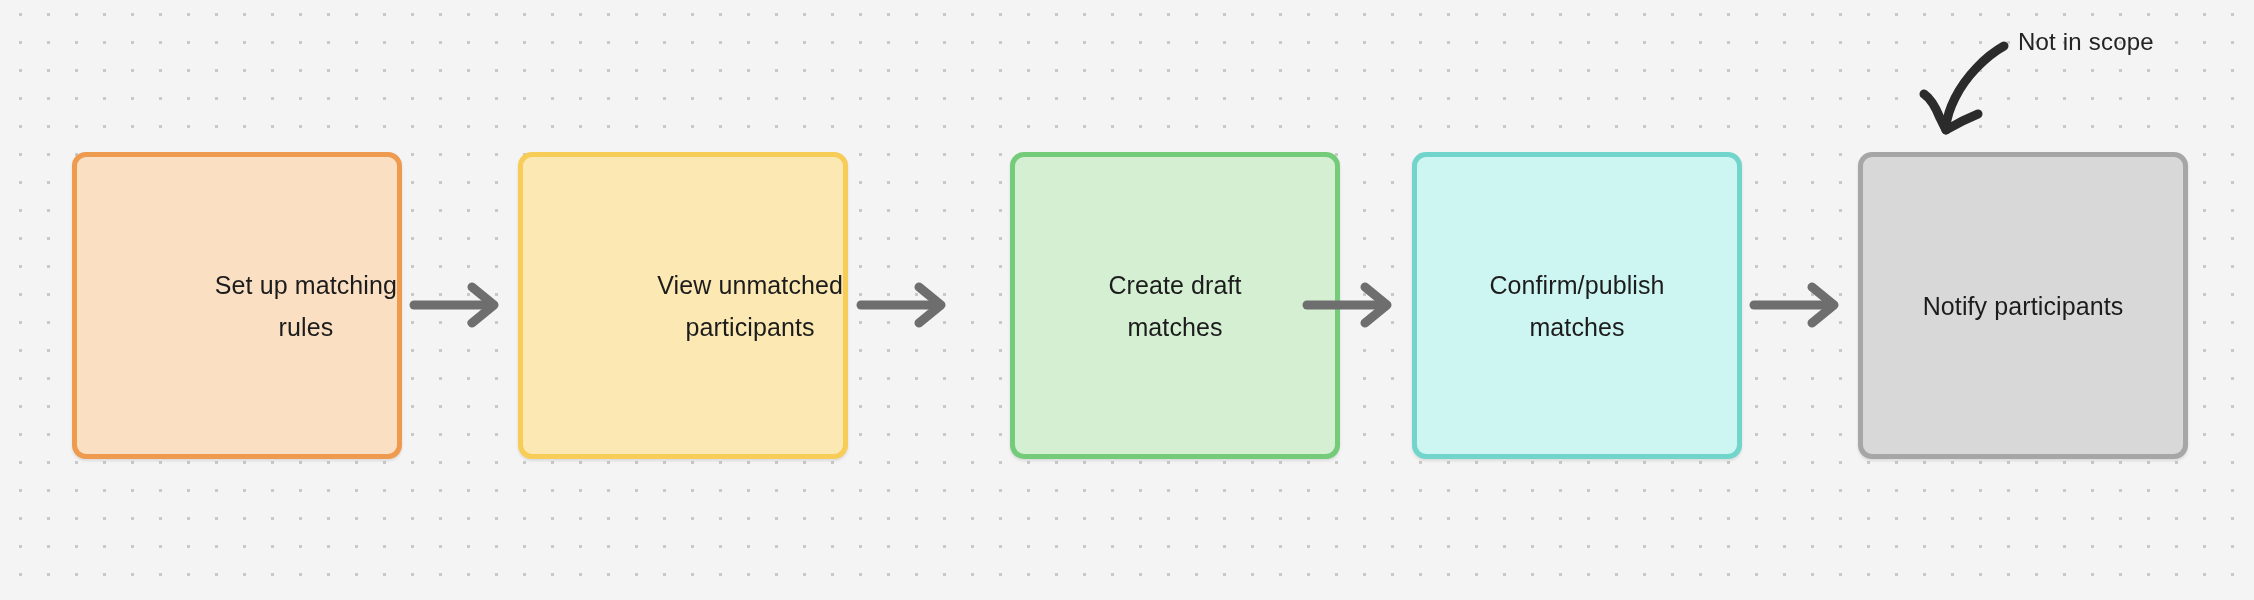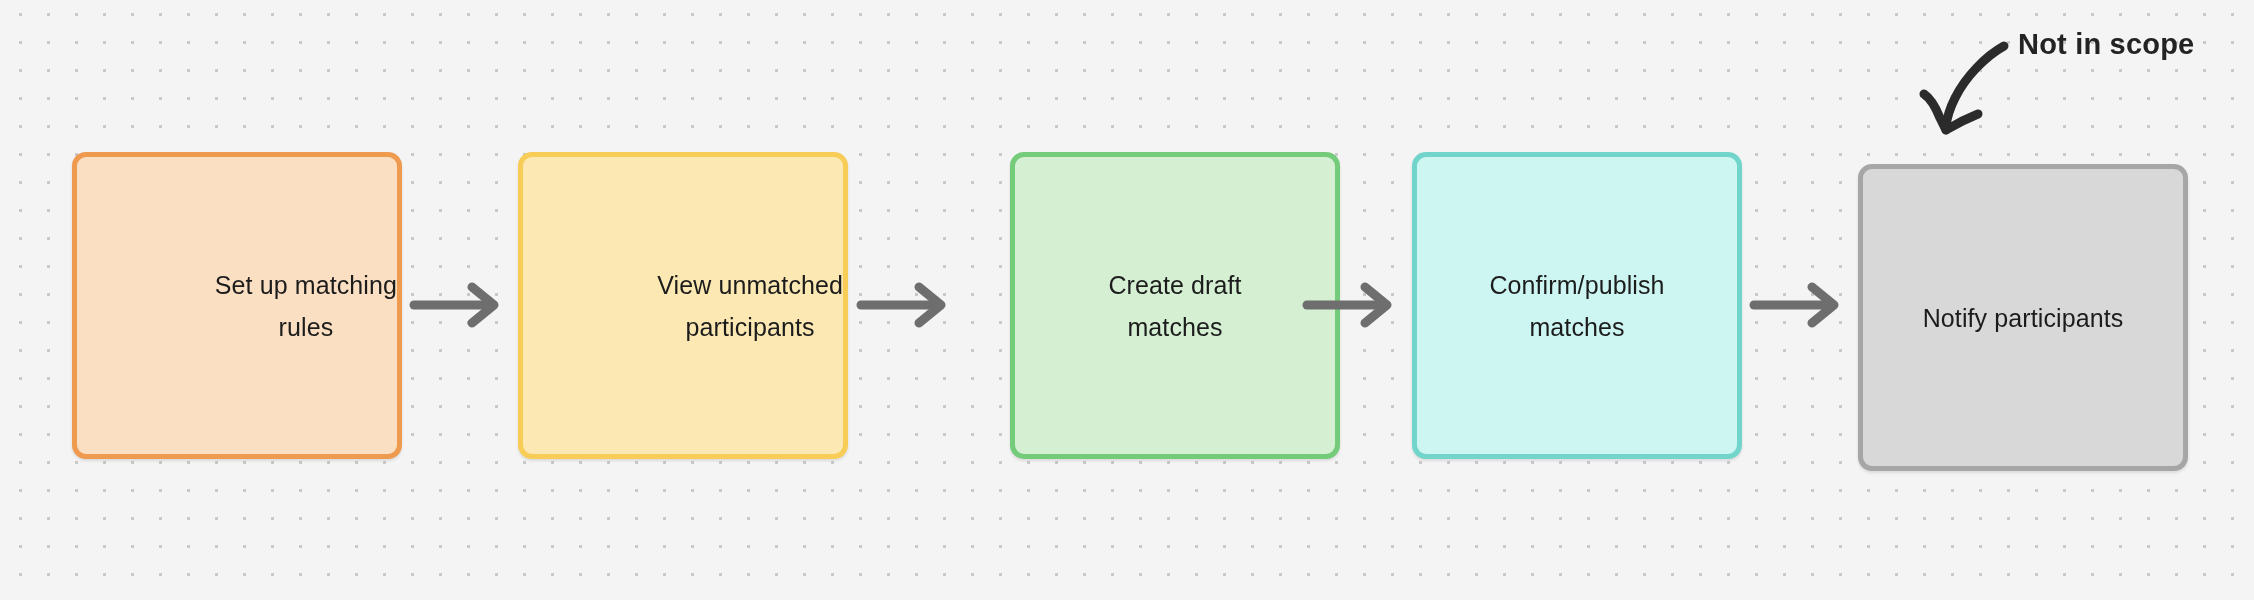--- a/index.html
+++ b/index.html
@@ -47,21 +47,21 @@
     text-align: center;
     letter-spacing: 0.1px;
     max-width: 280px;
     white-space: pre-line;
   }
 
   #node-0 { left: 72px;   background: #fadfc2; border-color: #ee9a4f; justify-content: flex-end; }
   #node-1 { left: 518px;  background: #fbe8b2; border-color: #f7cd58; justify-content: flex-end; }
   #node-2 { left: 1010px;  background: #d4efd2; border-color: #74cb79; }
   #node-3 { left: 1412px; background: #cdf5f1; border-color: #72d5cb; }
-  #node-4 { left: 1858px; background: #d8d8d8; border-color: #a6a6a6; margin-top: 12px; }
+  #node-4 { left: 1858px; background: #d8d8d8; border-color: #a6a6a6; }
 
   
   .connector {
     position: absolute;
     top: 282px;
     width: 96px;
     height: 46px;
   }
   #connector-0 { left: 408px; }
   #connector-1 { left: 855px; }
@@ -73,22 +73,22 @@
     position: absolute;
     left: 1912px;
     top: 38px;
     width: 112px;
     height: 112px;
   }
   #annotation-label {
     position: absolute;
     left: 2018px;
     top: 28px;
-    font-size: 29px;
-    font-weight: bold;
+    font-size: 24px;
+    font-weight: normal;
     color: #232323;
     letter-spacing: 0.2px;
     white-space: nowrap;
   }
 </style>
 </head>
 <body>
 
 <div id="canvas">
 

